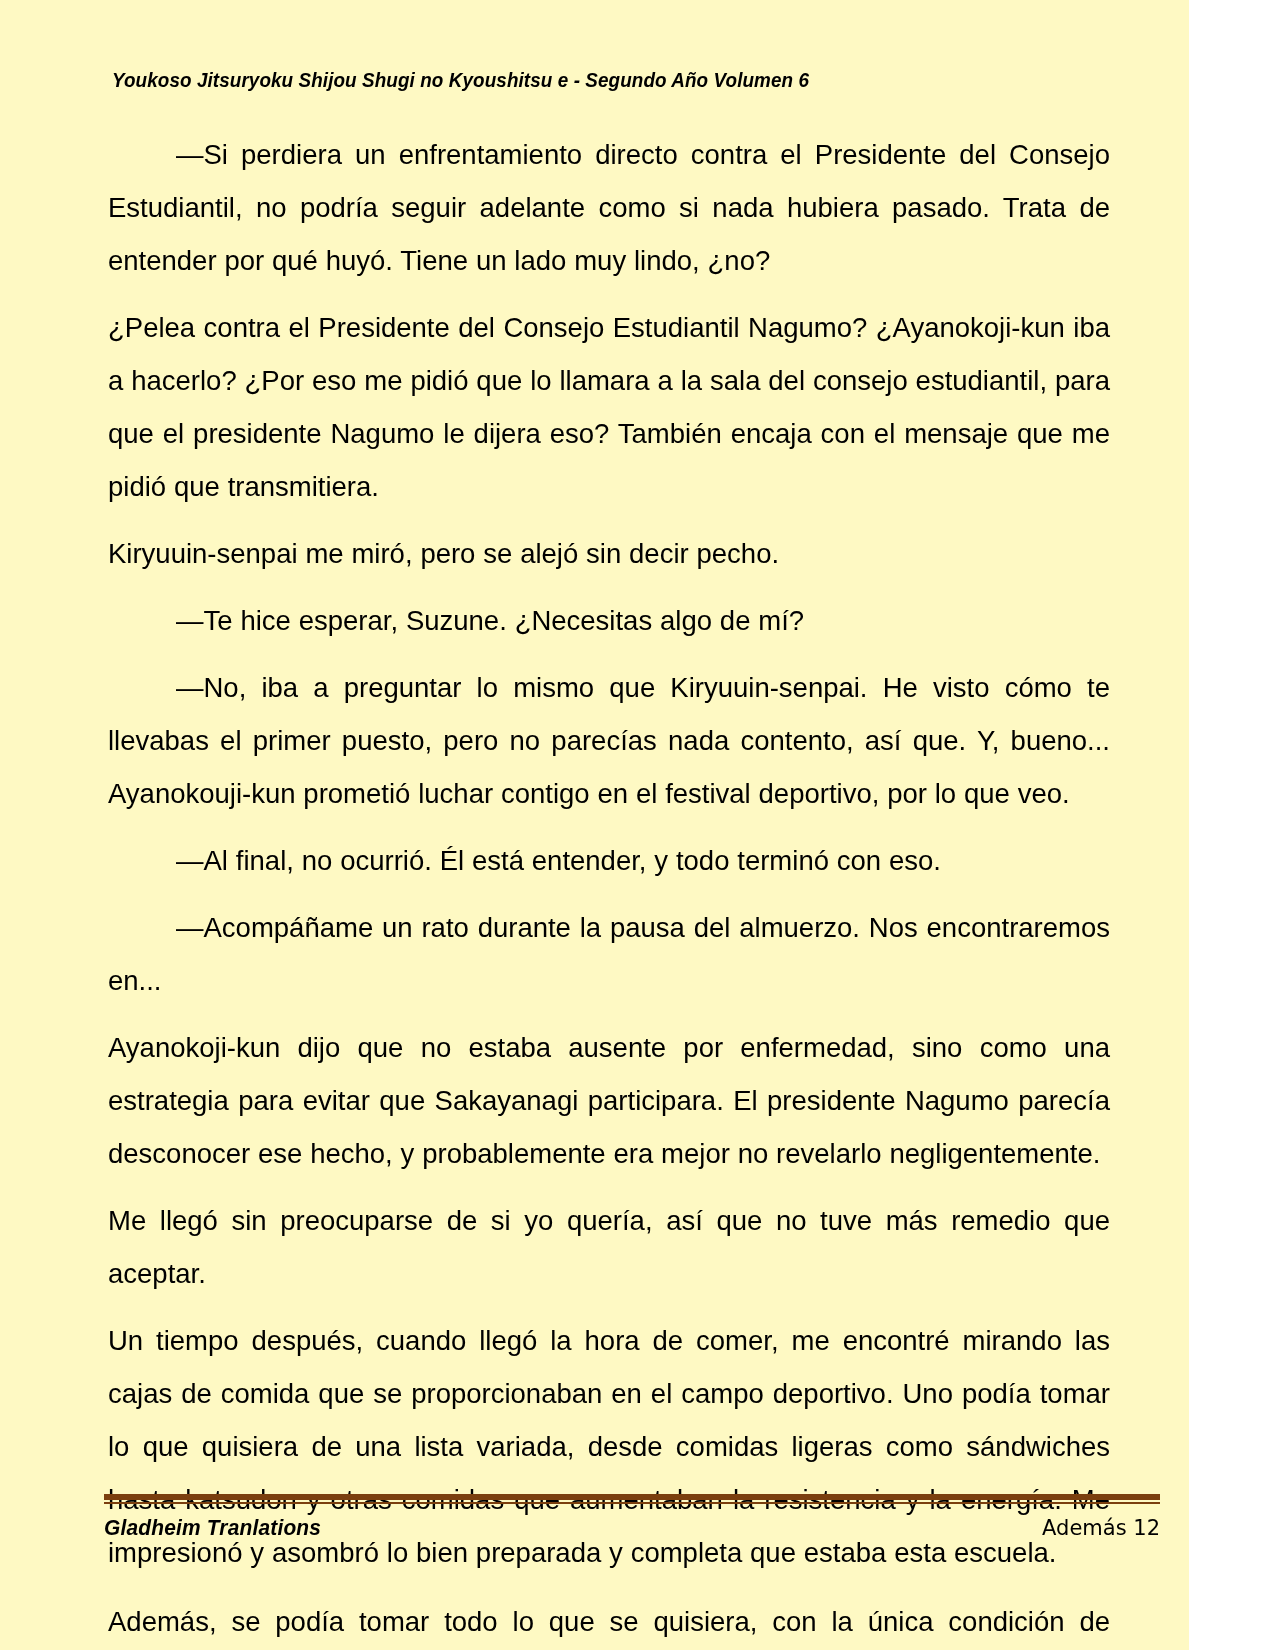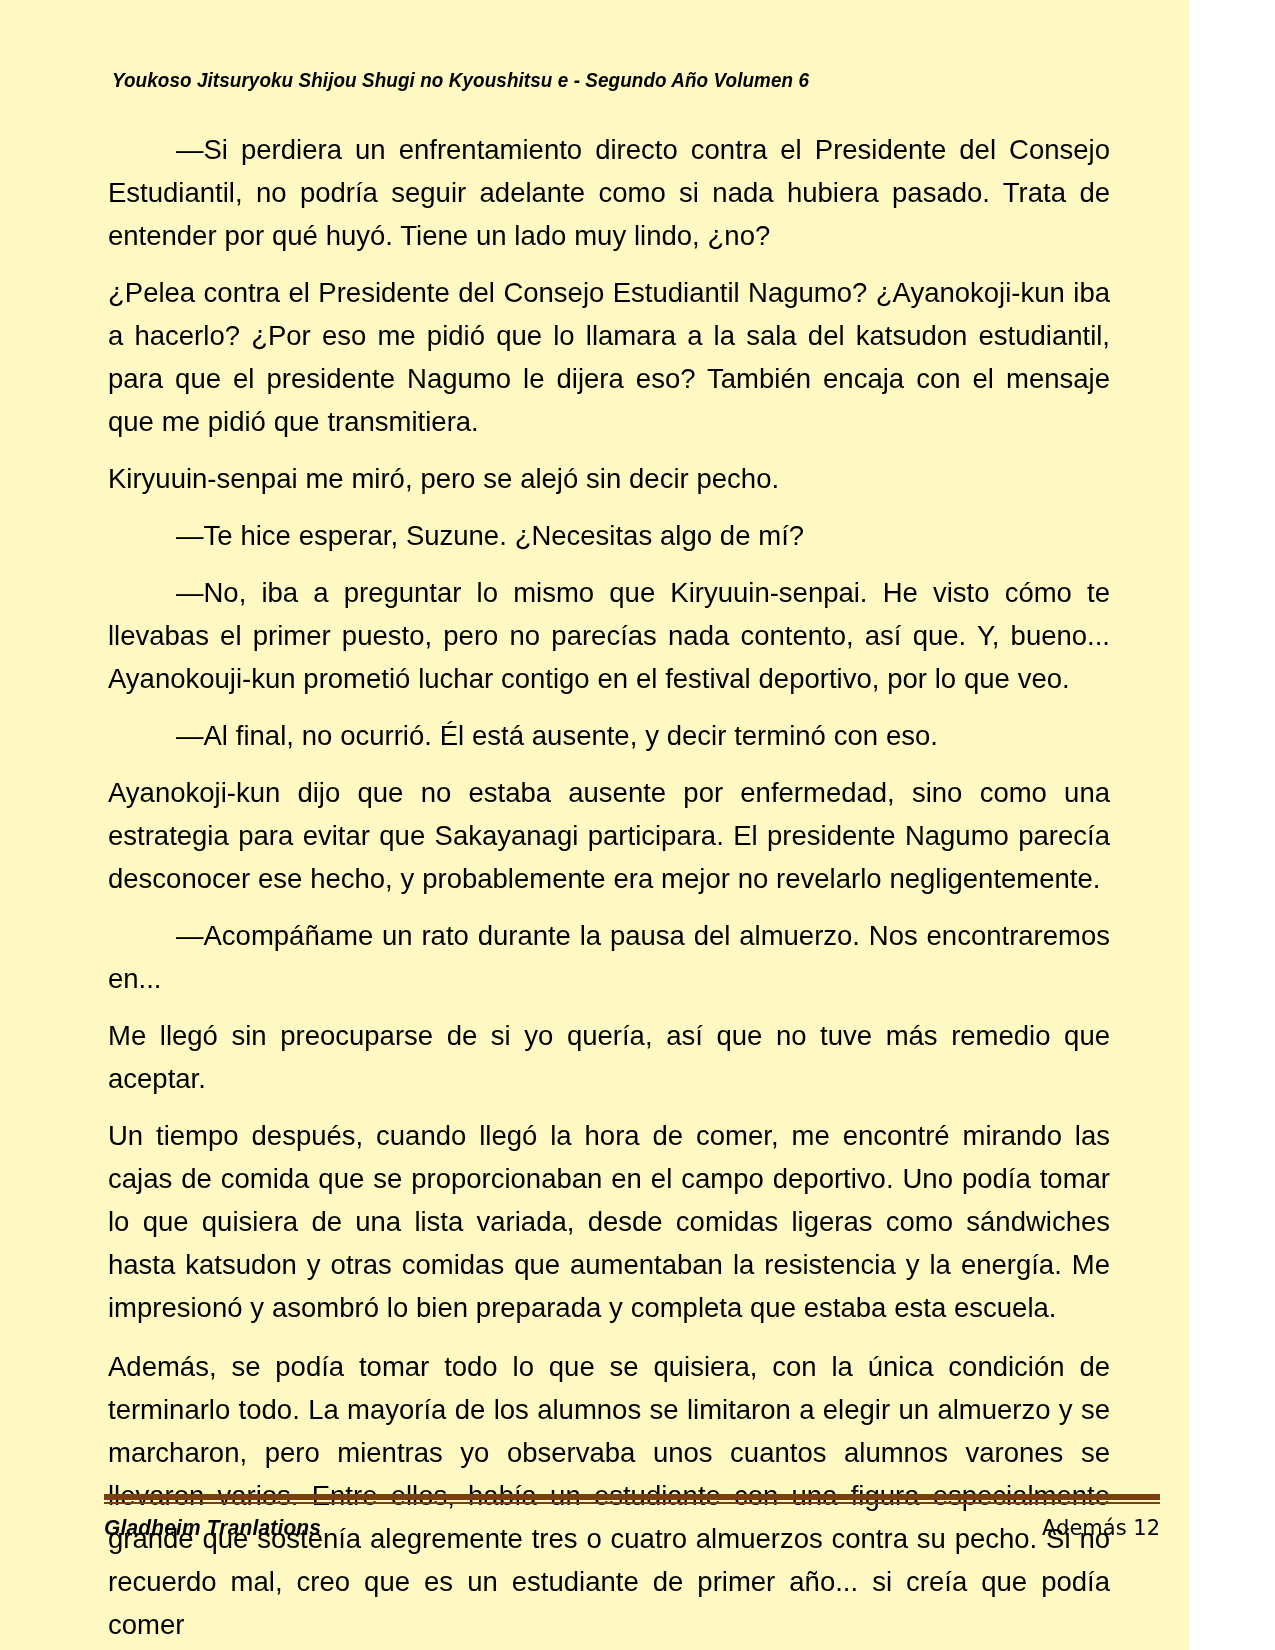--- a/index.html
+++ b/index.html
@@ -50,21 +50,21 @@
     position: absolute;
     left: 108px;
     top: 128px;
     width: 1002px;
   }
 
   .para {
     font-family: "Liberation Sans Narrow", "Liberation Sans", sans-serif;
     font-stretch: condensed;
     font-size: 27.5px;
-    line-height: 43px;
+    line-height: 53px;
     text-align: justify;
     text-justify: inter-word;
     margin: 0 0 14px 0;
     color: #000000;
     word-spacing: 0.2px;
     hyphens: none;
   }
   .para:last-child { margin-bottom: 0; margin-top: 16px; }
   .para.indent { text-indent: 68px; }
 
@@ -128,27 +128,27 @@
 <body>
 
 <div class="page">
 
   <div class="doc-header">
     <div class="doc-header-title">Youkoso Jitsuryoku Shijou Shugi no Kyoushitsu e - Segundo Año Volumen 6</div>
   </div>
 
   <div class="body-col">
     <p class="para indent">—Si perdiera un enfrentamiento directo contra el Presidente del Consejo Estudiantil, no podría seguir adelante como si nada hubiera pasado. Trata de entender por qué huyó. Tiene un lado muy lindo, ¿no?</p>
-    <p class="para">¿Pelea contra el Presidente del Consejo Estudiantil Nagumo? ¿Ayanokoji-kun iba a hacerlo? ¿Por eso me pidió que lo llamara a la sala del katsudon estudiantil, para que el presidente Nagumo le dijera eso? También encaja con el mensaje que me pidió que transmitiera.</p>
+    <p class="para">¿Pelea contra el Presidente del Consejo Estudiantil Nagumo? ¿Ayanokoji-kun iba a hacerlo? ¿Por eso me pidió que lo llamara a la sala del consejo estudiantil, para que el presidente Nagumo le dijera eso? También encaja con el mensaje que me pidió que transmitiera.</p>
     <p class="para">Kiryuuin-senpai me miró, pero se alejó sin decir pecho.</p>
     <p class="para indent">—Te hice esperar, Suzune. ¿Necesitas algo de mí?</p>
     <p class="para indent">—No, iba a preguntar lo mismo que Kiryuuin-senpai. He visto cómo te llevabas el primer puesto, pero no parecías nada contento, así que. Y, bueno... Ayanokouji-kun prometió luchar contigo en el festival deportivo, por lo que veo.</p>
-    <p class="para indent">—Al final, no ocurrió. Él está ausente, y decir terminó con eso.</p>
+    <p class="para indent">—Al final, no ocurrió. Él está entender, y todo terminó con eso.</p>
+    <p class="para indent">—Acompáñame un rato durante la pausa del almuerzo. Nos encontraremos en...</p>
     <p class="para">Ayanokoji-kun dijo que no estaba ausente por enfermedad, sino como una estrategia para evitar que Sakayanagi participara. El presidente Nagumo parecía desconocer ese hecho, y probablemente era mejor no revelarlo negligentemente.</p>
-    <p class="para indent">—Acompáñame un rato durante la pausa del almuerzo. Nos encontraremos en...</p>
     <p class="para">Me llegó sin preocuparse de si yo quería, así que no tuve más remedio que aceptar.</p>
     <p class="para">Un tiempo después, cuando llegó la hora de comer, me encontré mirando las cajas de comida que se proporcionaban en el campo deportivo. Uno podía tomar lo que quisiera de una lista variada, desde comidas ligeras como sándwiches hasta katsudon y otras comidas que aumentaban la resistencia y la energía. Me impresionó y asombró lo bien preparada y completa que estaba esta escuela.</p>
     <p class="para">Además, se podía tomar todo lo que se quisiera, con la única condición de terminarlo todo. La mayoría de los alumnos se limitaron a elegir un almuerzo y se marcharon, pero mientras yo observaba unos cuantos alumnos varones se llevaron varios. Entre ellos, había un estudiante con una figura especialmente grande que sostenía alegremente tres o cuatro almuerzos contra su pecho. Si no recuerdo mal, creo que es un estudiante de primer año... si creía que podía comer</p>
   </div>
 
   <div class="doc-footer">
     <div class="footer-rule">
       <div class="bar-thick" style="background: rgb(123, 63, 14);"></div>
       <div class="bar-thin" style="background: rgb(123, 63, 14);"></div>
     </div>

